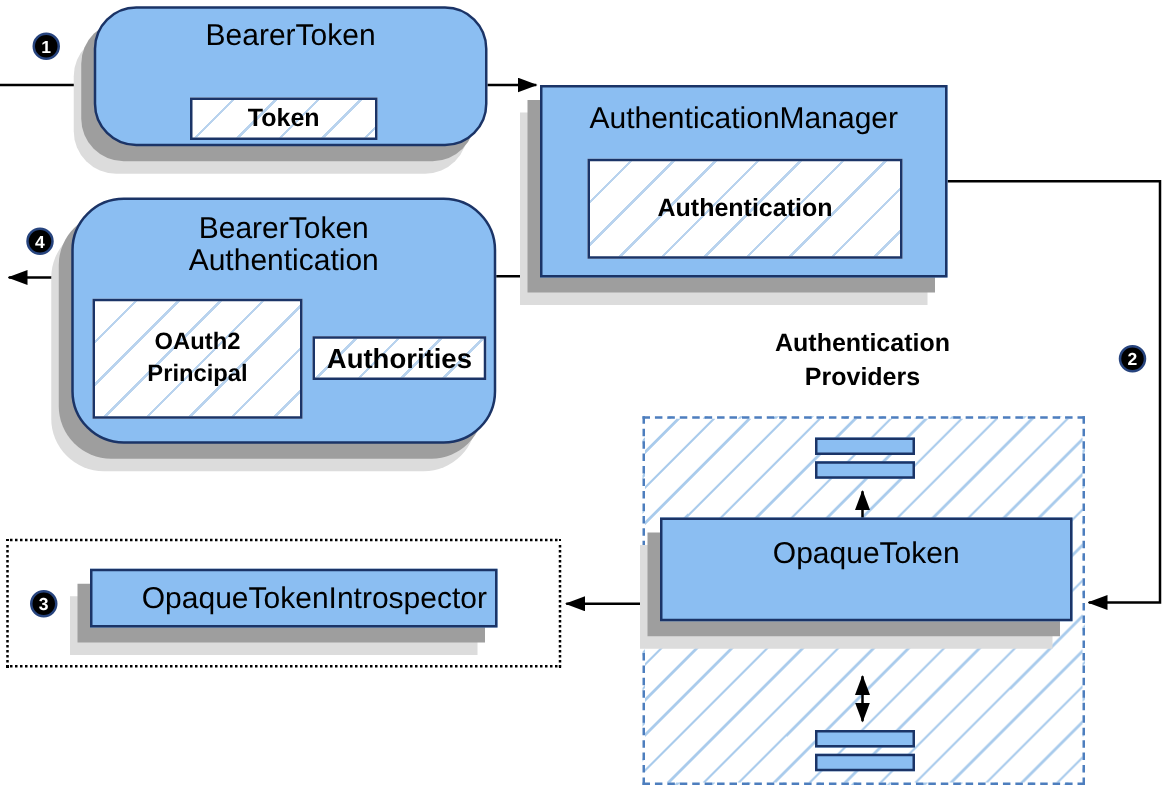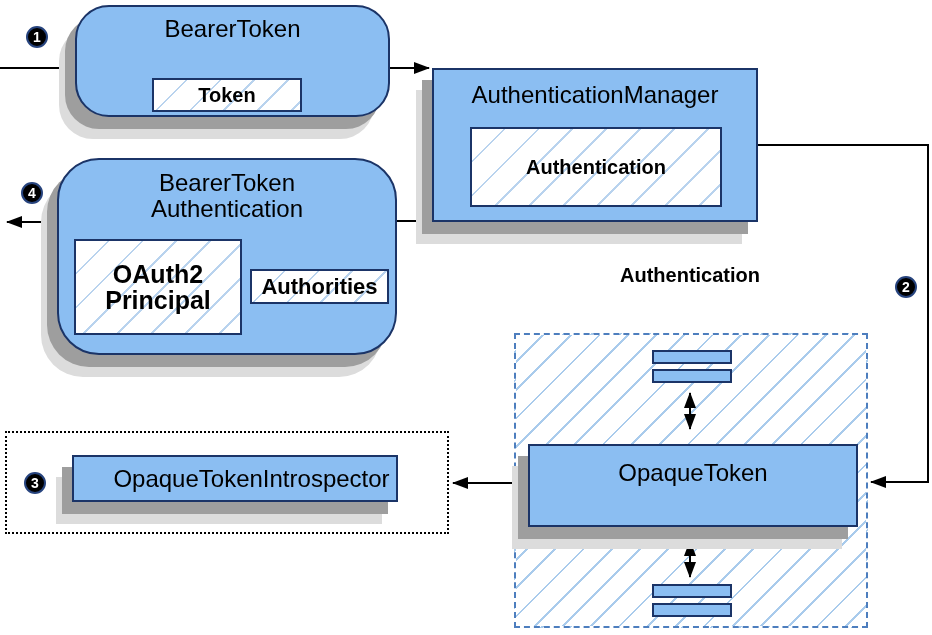--- a/index.html
+++ b/index.html
@@ -95,35 +95,36 @@
   </div>
 
   <div class="node lvl2" style="left:432px;top:68px;width:326px;height:154px;padding-top:12px;">
     <div class="title">AuthenticationManager</div>
     <div class="hatchbox" style="left:36px;top:57px;width:252px;height:80px;">Authentication</div>
   </div>
 
   <div class="node rounded lvl2" style="left:57px;top:158px;width:340px;height:197px;padding-top:10px;border-radius:42px;">
     <div class="title">BearerToken</div>
     <div class="title">Authentication</div>
-    <div class="hatchbox" style="left:15px;top:79px;width:168px;height:96px;font-size:25px;line-height:26px;flex-direction:column;">
+    <div class="hatchbox" style="left:15px;top:79px;width:168px;height:96px;font-size:19px;line-height:26px;flex-direction:column;">
       <div>OAuth2</div>
       <div>Principal</div>
     </div>
     <div class="hatchbox" style="left:191px;top:109px;width:139px;height:35px;font-size:22px;">Authorities</div>
   </div>
 
   <div class="label" style="left:557px;top:262px;width:266px;">
     <div>Authentication</div>
+    <div>Providers</div>
   </div>
 
   <div class="bar lvl2" style="left:652px;top:350px;"></div>
   <div class="bar lvl2" style="left:652px;top:369px;"></div>
 
-  <div class="node lvl2" style="left:528px;top:444px;width:330px;height:83px;padding-top:14px;">
+  <div class="node lvl2" style="left:528px;top:414px;width:330px;height:83px;padding-top:14px;">
     <div class="title">OpaqueToken</div>
   </div>
 
   <div class="bar lvl2" style="left:652px;top:584px;"></div>
   <div class="bar lvl2" style="left:652px;top:603px;"></div>
 
   <div class="node lvl2" style="left:72px;top:455px;width:326px;height:47px;display:flex;align-items:center;justify-content:center;padding-left:33px;">
     <div class="title">OpaqueTokenIntrospector</div>
   </div>
 

